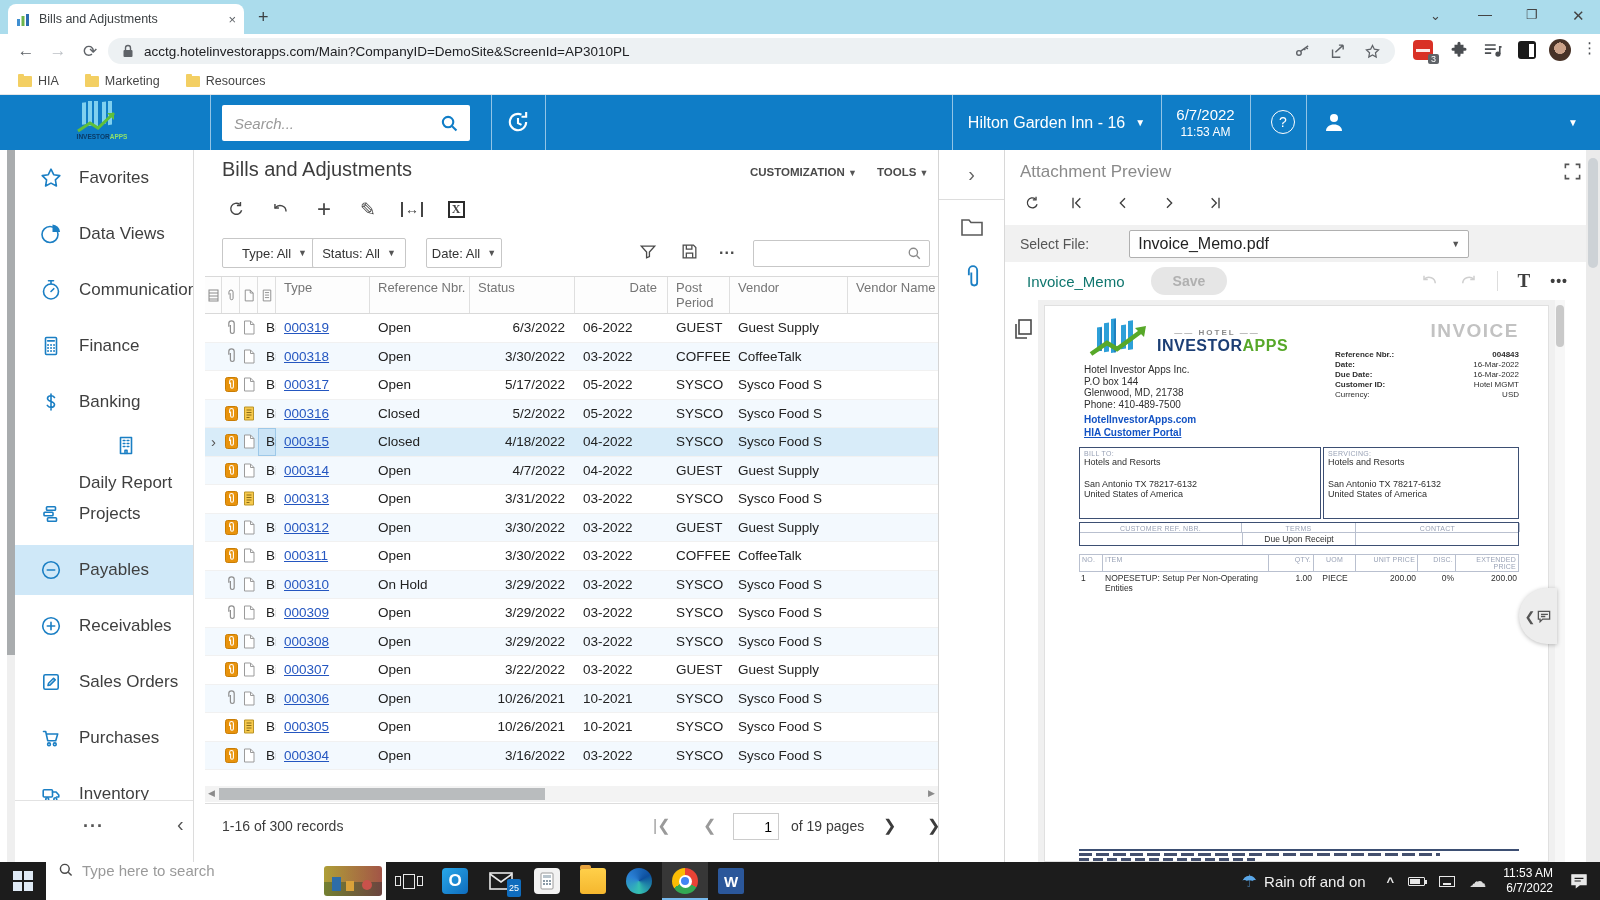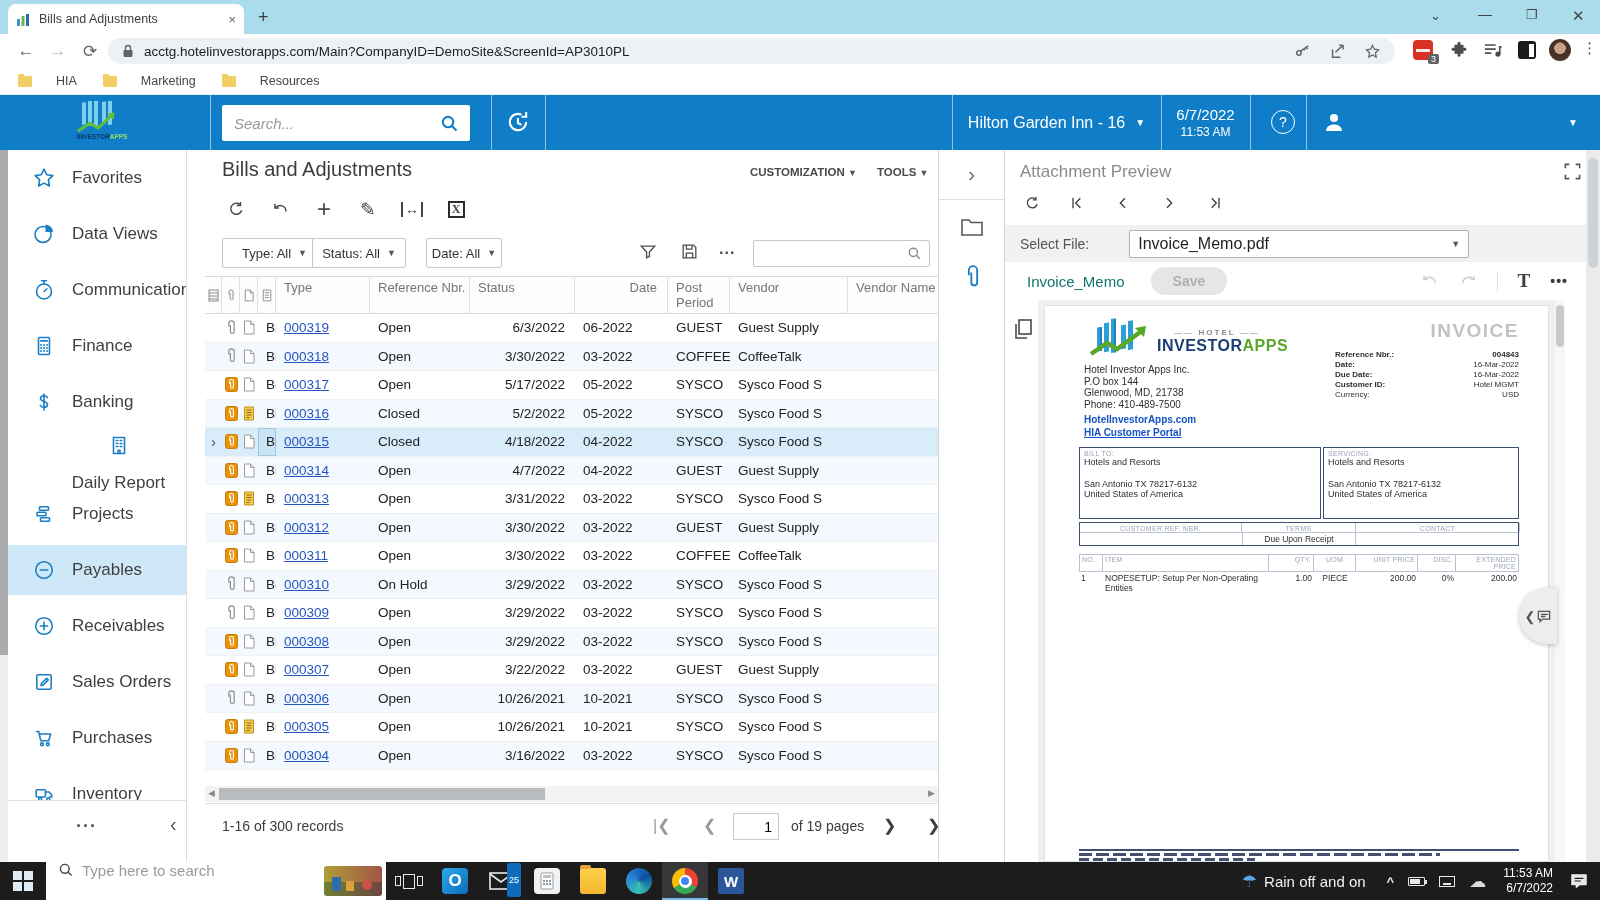--- a/index.html
+++ b/index.html
@@ -9,28 +9,28 @@
   svg{display:block}
   input{font-family:"Liberation Sans",sans-serif;outline:none}
   
   .tabstrip{position:absolute;left:0;top:0;width:1600px;height:34px;background:#abdcec}
   .tab{position:absolute;left:8px;top:4px;width:236px;height:30px;background:#fff;border-radius:8px 8px 0 0;display:flex;align-items:center;padding:0 8px;gap:8px}
   .tab-title{font-size:12.5px;color:#3c4043;flex:1;white-space:nowrap;overflow:hidden}
   .btoolbar{position:absolute;left:0;top:34px;width:1600px;height:34px;background:#fff}
   .omnibox{position:absolute;left:108px;top:4px;width:1287px;height:26px;background:#edf1f3;border-radius:13px;display:flex;align-items:center}
   .navbtn{position:absolute;top:3px;width:28px;height:28px;display:flex;align-items:center;justify-content:center;font-size:17px;color:#5f6368}
   .bookmarks{position:absolute;left:0;top:68px;width:1600px;height:27px;background:#fff;border-bottom:1px solid #e4e6e8;display:flex;align-items:center;padding-left:18px;gap:26px}
-  .bkm{display:flex;align-items:center;gap:24px;font-size:12.5px;color:#454545;cursor:pointer}
+  .bkm{display:flex;align-items:center;gap:6px;font-size:12.5px;color:#454545;cursor:pointer}
   .fold{width:14px;height:11px;background:#f3cf63;border-radius:1px;position:relative}
   .fold:before{content:"";position:absolute;left:0;top:-2px;width:6px;height:3px;background:#f3cf63;border-radius:1px 1px 0 0}
   
   .apphead{position:absolute;left:0;top:95px;width:1600px;height:55px;background:#0f7dc7;color:#fff}
   .hdiv{position:absolute;top:0;width:1px;height:55px;background:rgba(255,255,255,.55)}
   
-  .sidebar{position:absolute;left:0;top:150px;width:187px;height:712px;background:#fff;border-right:1px solid #dcdcdc;overflow:hidden}
+  .sidebar{position:absolute;left:7px;top:150px;width:187px;height:712px;background:#fff;border-right:1px solid #dcdcdc;overflow:hidden}
   .sbitem{position:absolute;left:8px;width:197px;height:50px;display:flex;align-items:center;gap:16px;padding-left:24px;color:#3f3f3f;font-size:17px;cursor:pointer}
   .sbitem.active{background:#cfe8f8}
   .sbitem svg{color:#1b7fc4;flex:none}
   .sbscroll{position:absolute;left:0;top:0;width:8px;height:712px;background:#efefef}
   .sbthumb{position:absolute;left:0;top:0;width:8px;height:505px;background:#a9acae}
   .sbbottom{position:absolute;left:8px;top:650px;width:197px;height:62px;background:#fff;border-top:1px solid #e2e2e2}
   
   .main{position:absolute;left:205px;top:150px;width:733px;height:712px;background:#fff;overflow:hidden}
   .pill{position:absolute;top:88px;height:30px;border:1px solid #c7c7c7;border-radius:2px;background:#fff;font-size:13px;color:#333;display:flex;align-items:center;justify-content:center;gap:7px;cursor:pointer}
   .caret{font-size:9px;color:#555}
@@ -1033,21 +1033,21 @@
         <div class="tbslot">
           <span class="appic" style="background:linear-gradient(135deg,#28a8ea,#0f6cbd);color:#fff;font-weight:bold;font-size:17px">O</span>
         </div>
         <div class="tbslot">
           <span class="appic" style="position:relative">
             <svg width="24" height="18" viewBox="0 0 24 18" fill="none" stroke="#e8e8e8" stroke-width="1.6">
               <rect x="1" y="1" width="22" height="16"></rect>
               <path d="M1 2l11 8L23 2"></path>
             </svg>
           </span>
-          <span style="position:absolute;right:3px;bottom:3px;background:#0f6cbd;color:#fff;font-size:9px;padding:12px 2px;border-radius:2px">25</span>
+          <span style="position:absolute;right:3px;bottom:3px;background:#0f6cbd;color:#fff;font-size:9px;padding:4px 2px;border-radius:2px">25</span>
         </div>
         <div class="tbslot">
           <span class="appic" style="background:#f2f2f2">
             <svg width="14" height="18" viewBox="0 0 14 18">
               <rect x="1" y="1" width="12" height="16" rx="1" fill="#fff" stroke="#9a9a9a"></rect>
               <rect x="3" y="3" width="8" height="3" fill="#b8c4cc"></rect>
               <g fill="#8a9aa6">
                 <rect x="3" y="8" width="2" height="2"></rect>
                 <rect x="6" y="8" width="2" height="2"></rect>
                 <rect x="9" y="8" width="2" height="2"></rect>

